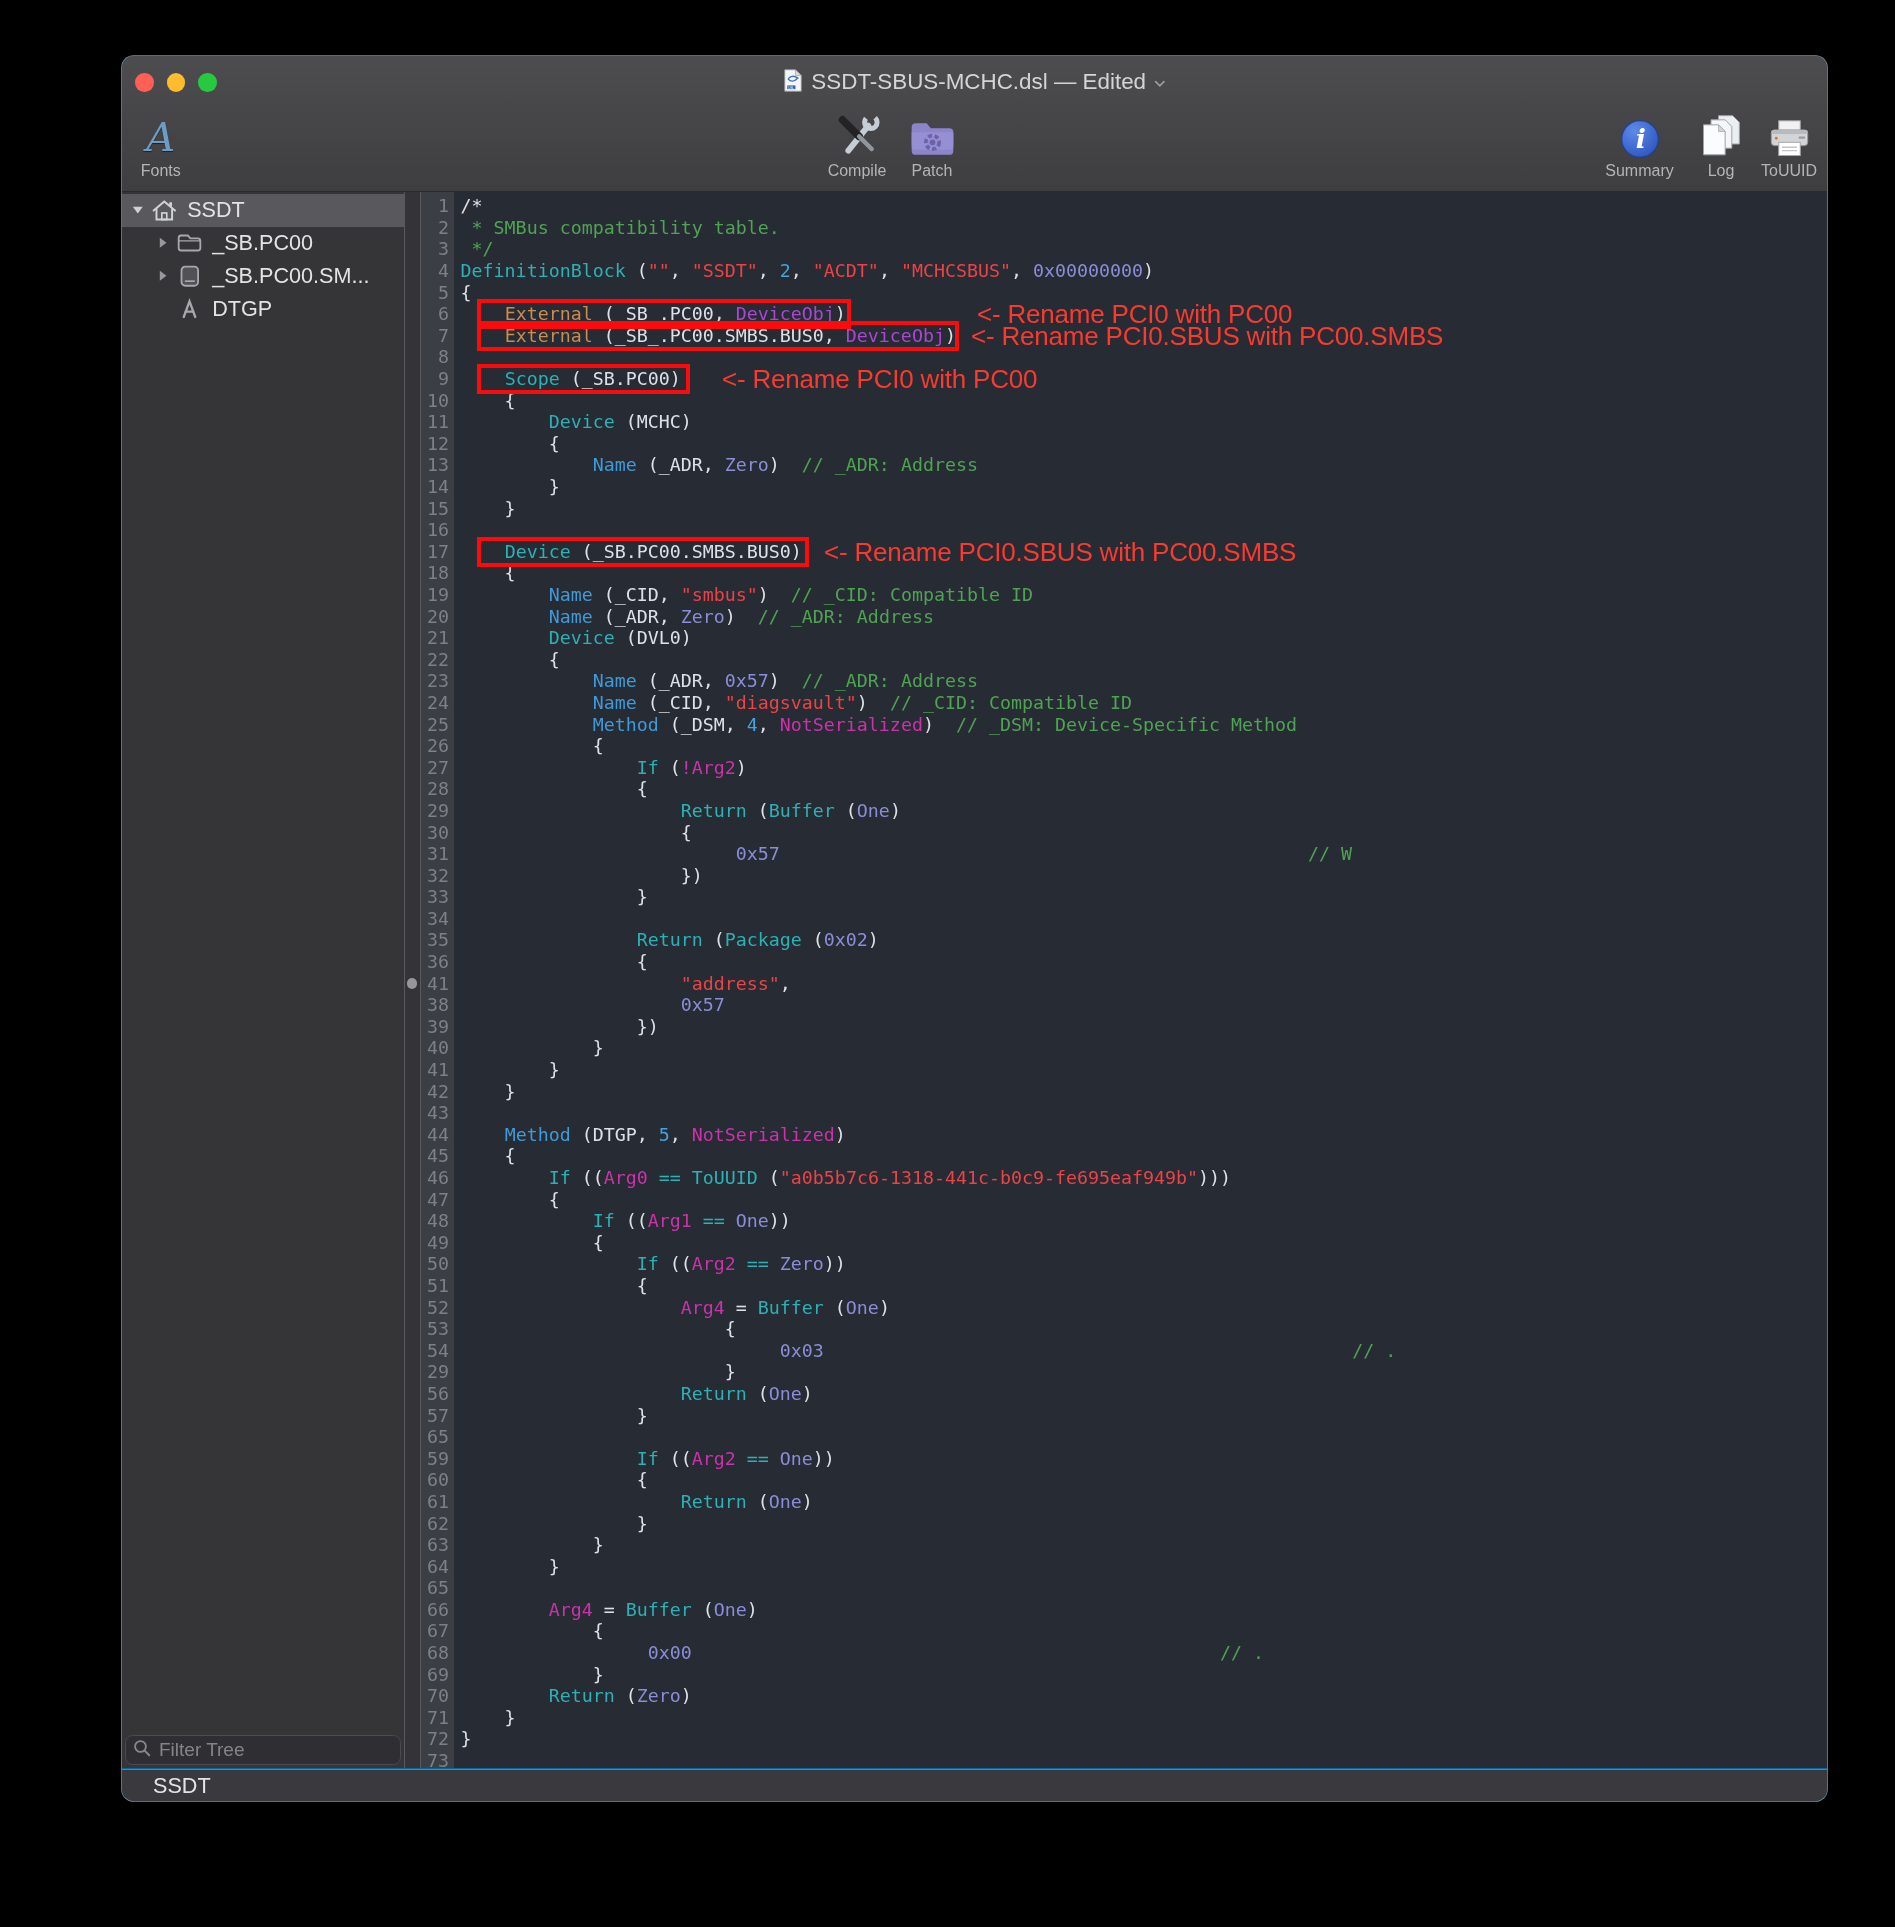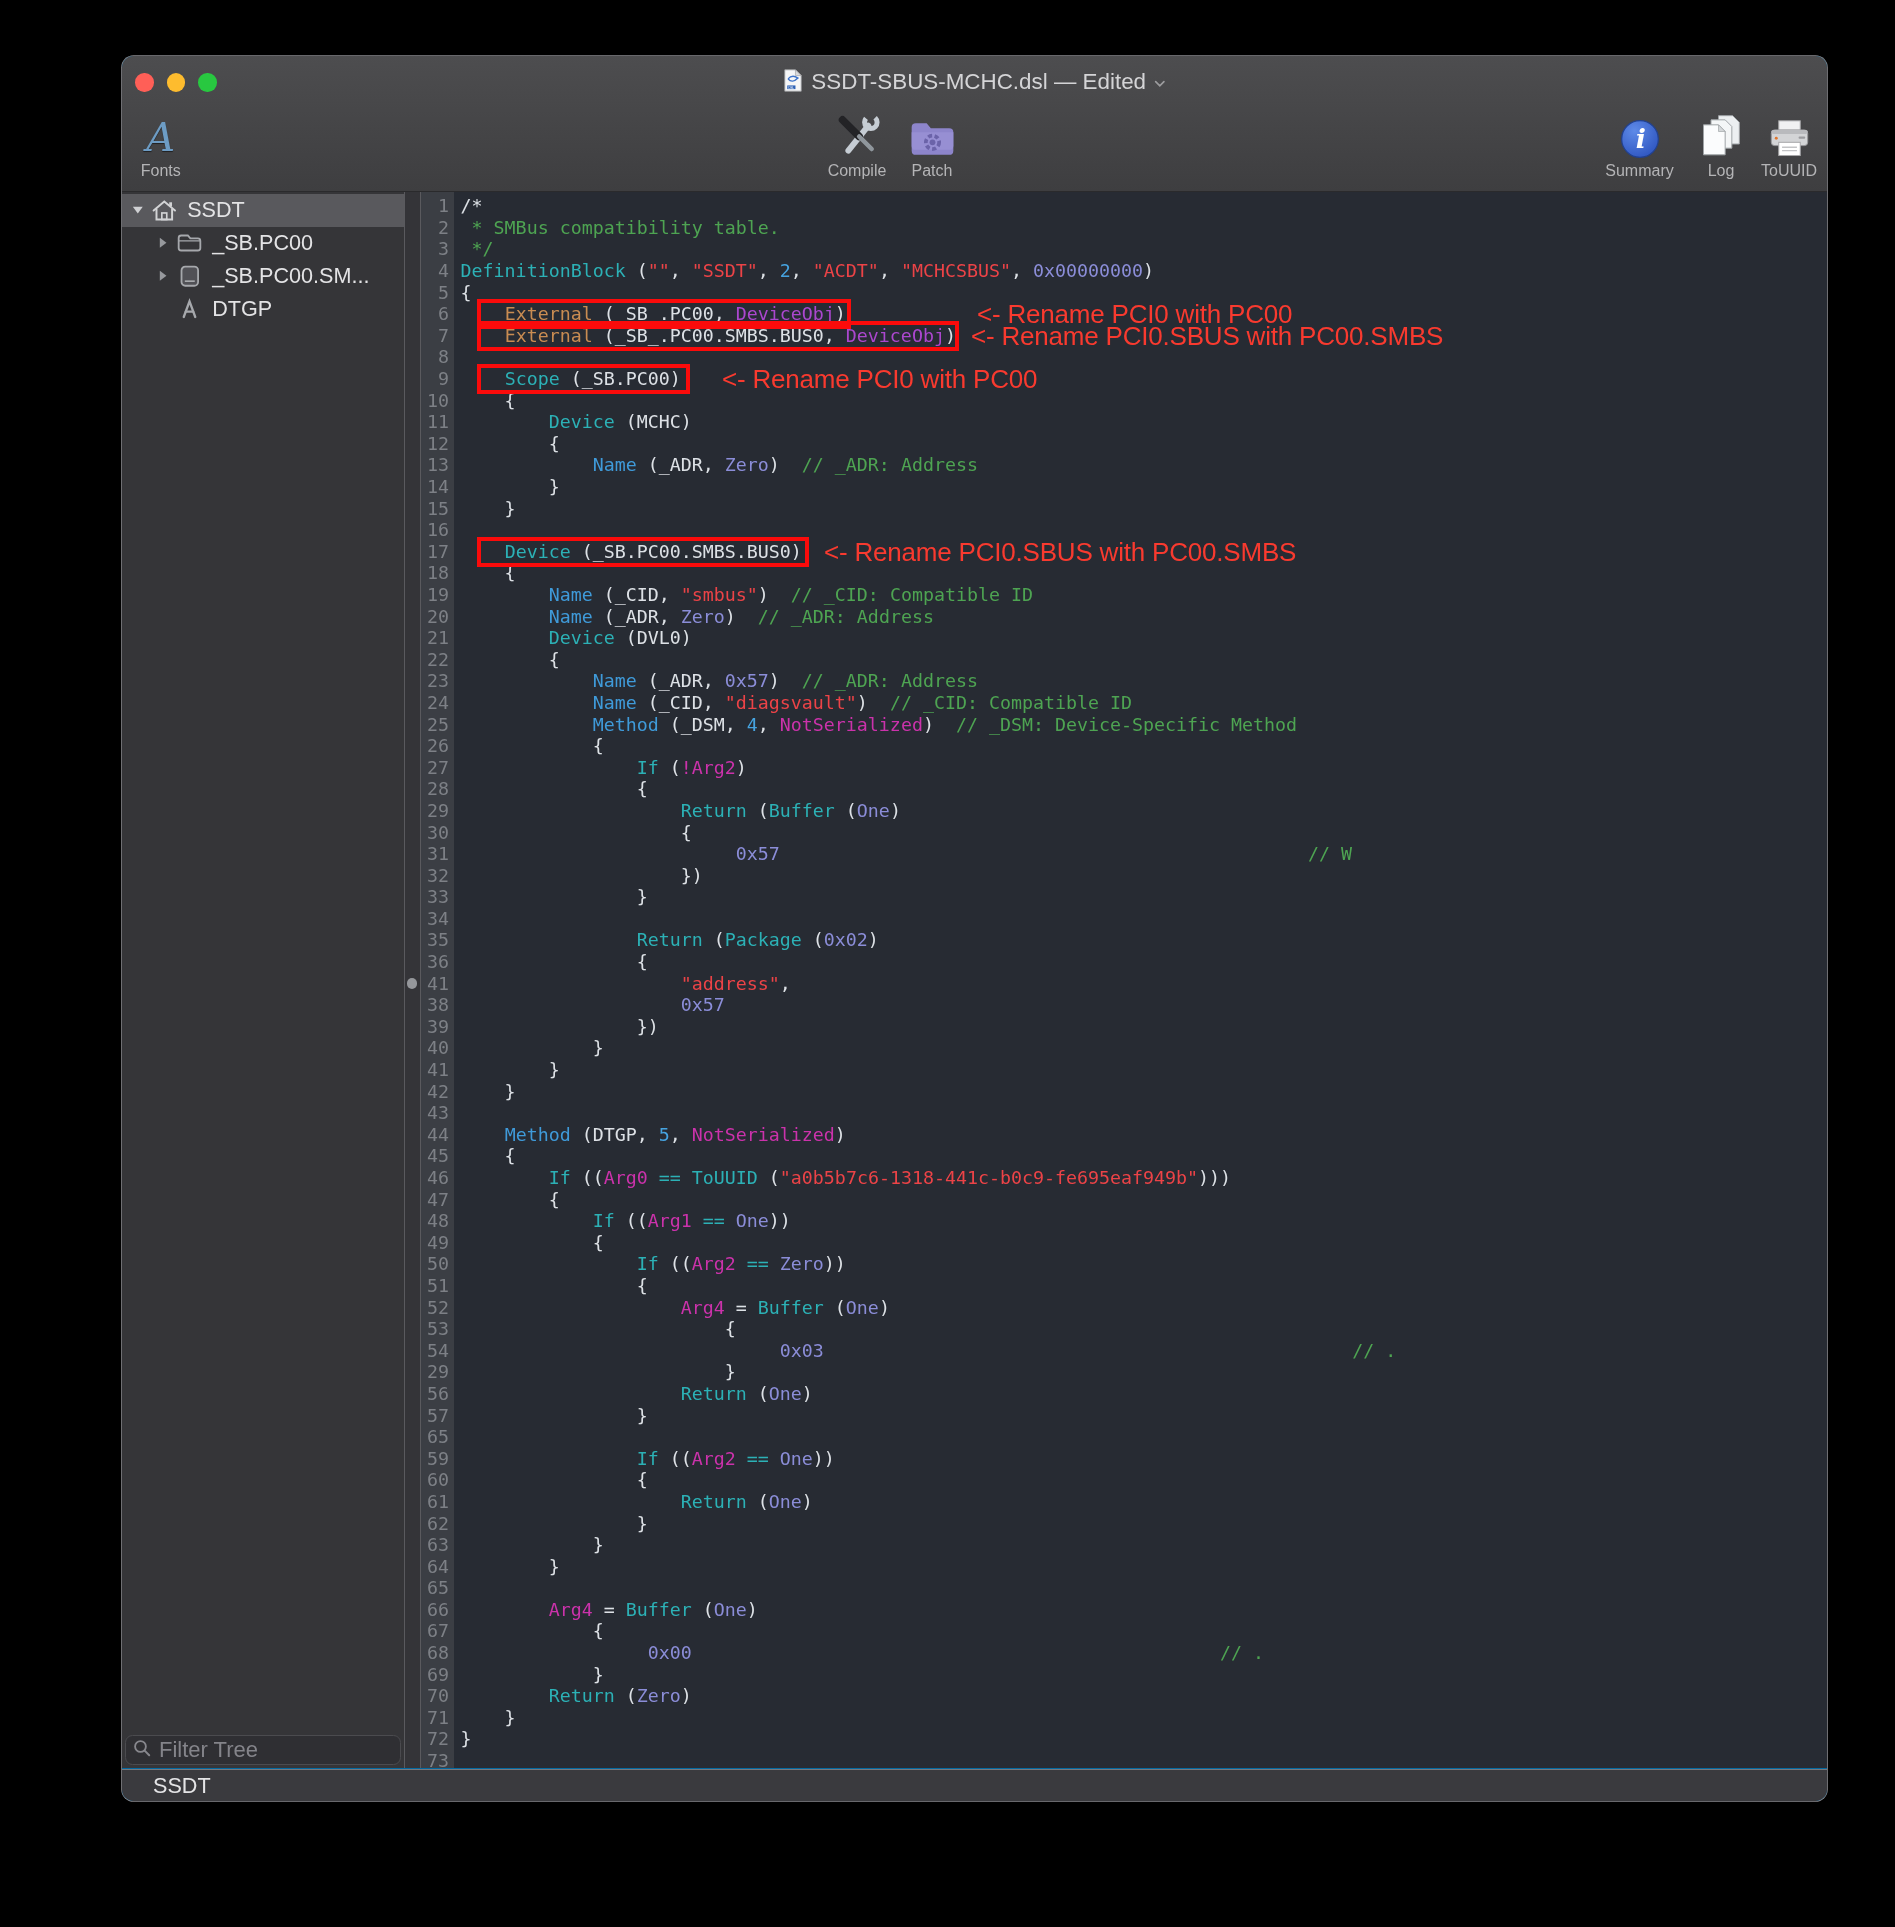--- a/index.html
+++ b/index.html
@@ -29,21 +29,21 @@
   .trow{height:33px;display:flex;align-items:center;font-size:21.6px;color:#e3e3e5;}
   .trow.selected{background:#59595d;}
   .trow .pad0{width:5px;flex:none;}
   .trow .pad1{width:30px;flex:none;}
   .disc{width:21.6px;display:flex;justify-content:center;align-items:center;flex:none;}
   .ticon{width:32px;display:flex;justify-content:center;align-items:center;flex:none;margin-right:6.6px;}
   .tlabel{white-space:nowrap;}
 
   .filter{position:absolute;left:3.3px;right:3.3px;bottom:3.3px;height:30px;border-radius:7.5px;background:#2f2f33;border:0.8px solid #4b4b4f;
           display:flex;align-items:center;gap:5.8px;padding:0 6.6px;box-sizing:border-box;}
-  .filter input{flex:1;min-width:0;background:transparent;border:none;outline:none;font-size:22px;color:#dddde0;font-family:"Liberation Sans",sans-serif;}
+  .filter input{flex:1;min-width:0;background:transparent;border:none;outline:none;font-size:19px;color:#dddde0;font-family:"Liberation Sans",sans-serif;}
   .filter input::placeholder{color:#84848a;}
 
   .edmargin{width:15px;background:#343438;border-right:1.7px solid #5a5a5e;position:relative;flex:none;}
   .bookmark-dot{position:absolute;left:1.7px;top:786px;width:10.8px;height:10.8px;border-radius:50%;background:#95979b;}
 
   .gutter{width:33px;background:#3b3e44;color:#7d8086;font-family:"DejaVu Sans Mono",monospace;font-size:18.3px;line-height:21.6px;
           text-align:right;padding:3.3px 5px 0 0;box-sizing:border-box;flex:none;overflow:hidden;}
   .ln{height:21.6px;}
 
   .codewrap{flex:1;position:relative;background:#272b33;overflow:hidden;}

